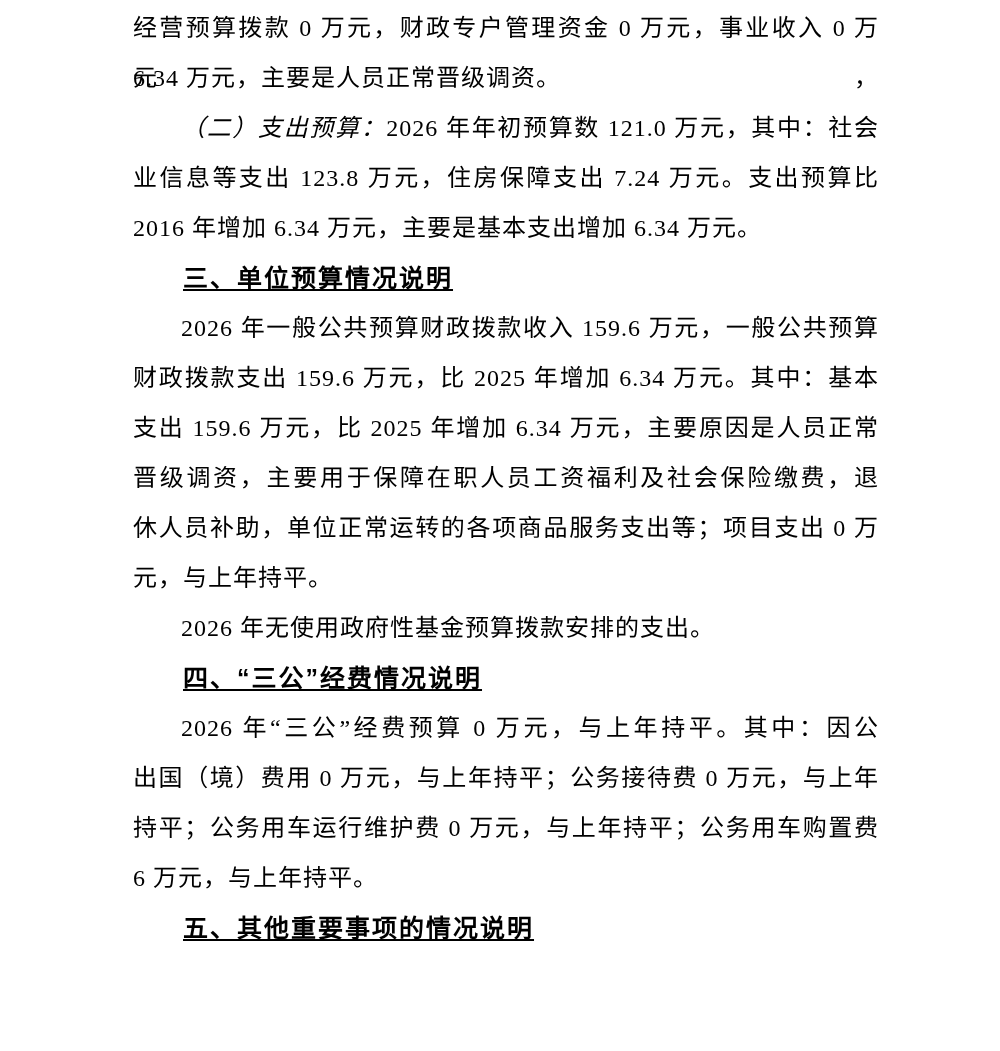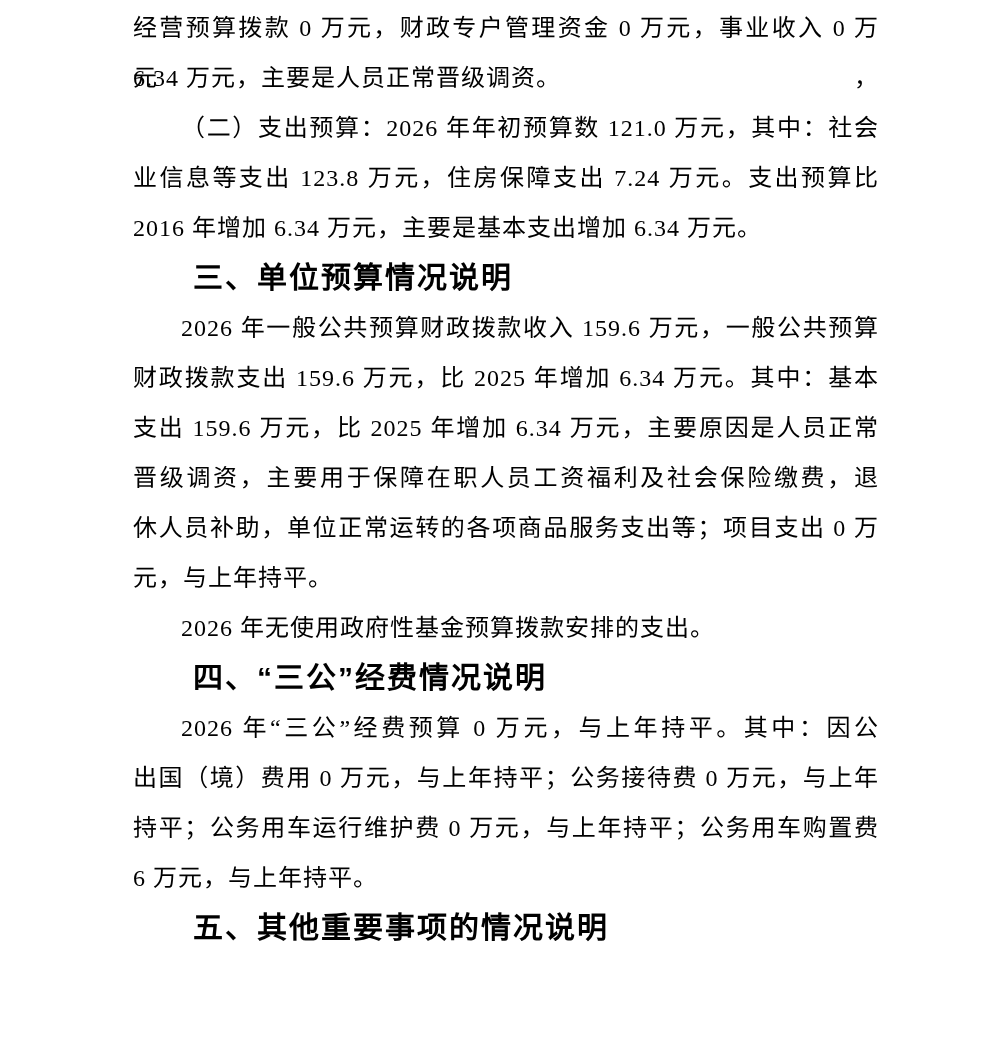--- a/index.html
+++ b/index.html
@@ -38,25 +38,27 @@
     word-break: break-all;
   }
   
   .indent {
     text-indent: 2em;
   }
   
   .heading {
     font-family: "Liberation Sans", "DejaVu Sans", sans-serif;
     font-weight: 700;
-    font-size: 30px;
+    font-size: 25px;
     letter-spacing: 2px;
+    text-decoration: underline;
   }
   
   .kaiti {
+    font-style: italic;
   }
 </style>
 </head>
 <body>
 
 <div class="page">
   <div class="textblock">
 
     <div class="line justify">经营预算拨款 0 万元，财政专户管理资金 0 万元，事业收入 0 万元，</div>
     <div class="line">6.34 万元，主要是人员正常晋级调资。</div>

